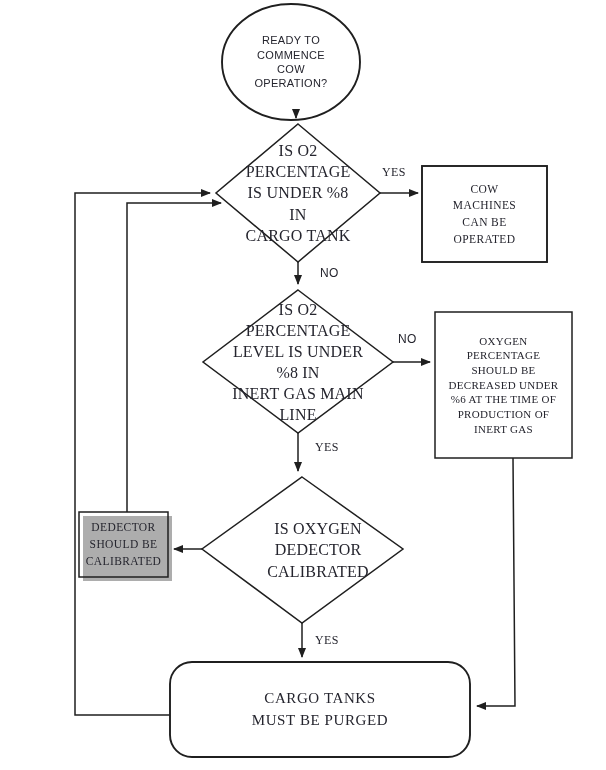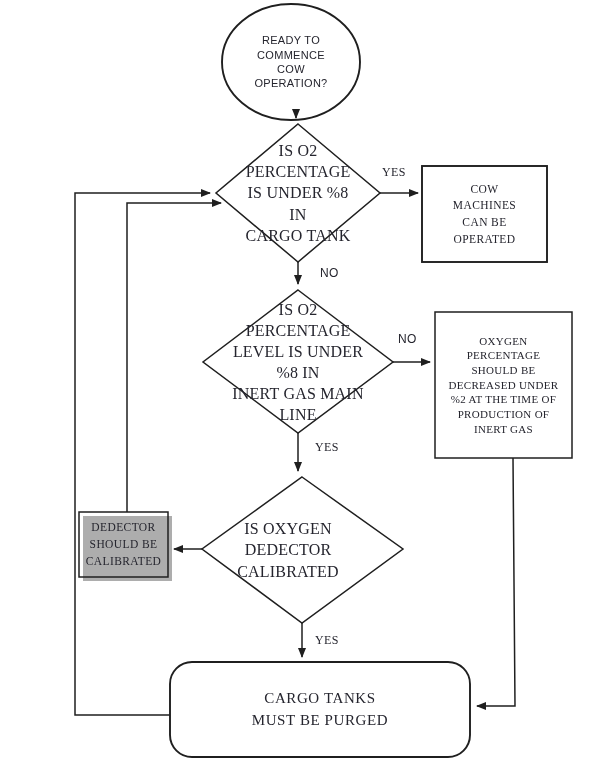--- a/index.html
+++ b/index.html
@@ -93,29 +93,29 @@
 OPERATED</div>
 
   <div class="node diamond-label serif" style="left:228px;top:317px;width:140px;height:90px;">IS O2 PERCENTAGE
 LEVEL IS UNDER %8 IN
 INERT GAS MAIN LINE</div>
 
   <div class="node oxygen-label serif" style="left:437px;top:315px;width:133px;height:140px;">OXYGEN
 PERCENTAGE
 SHOULD BE
 DECREASED UNDER
-%2 AT THE TIME OF
+%6 AT THE TIME OF
 PRODUCTION OF
 INERT GAS</div>
 
   <div class="node box-label serif" style="left:81px;top:514px;width:85px;height:61px;">DEDECTOR
 SHOULD BE
 CALIBRATED</div>
 
-  <div class="node diamond-label serif" style="left:238px;top:502px;width:100px;height:96px;">IS OXYGEN
+  <div class="node diamond-label serif" style="left:268px;top:502px;width:100px;height:96px;">IS OXYGEN
 DEDECTOR
 CALIBRATED</div>
 
   <div class="node purge-label serif" style="left:172px;top:664px;width:296px;height:91px;">CARGO TANKS
 MUST BE PURGED</div>
 
   <div class="edge-label serif" style="left:382px;top:166px;">YES</div>
   <div class="edge-label sans" style="left:320px;top:267px;">NO</div>
   <div class="edge-label sans" style="left:398px;top:333px;">NO</div>
   <div class="edge-label serif" style="left:315px;top:441px;">YES</div>

